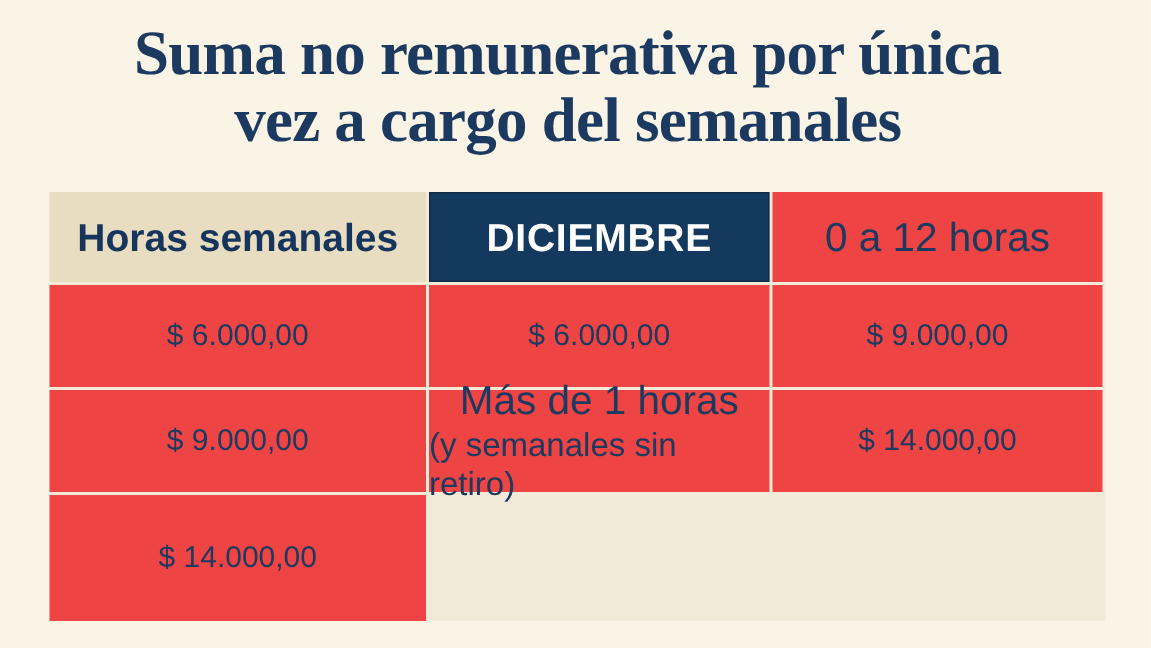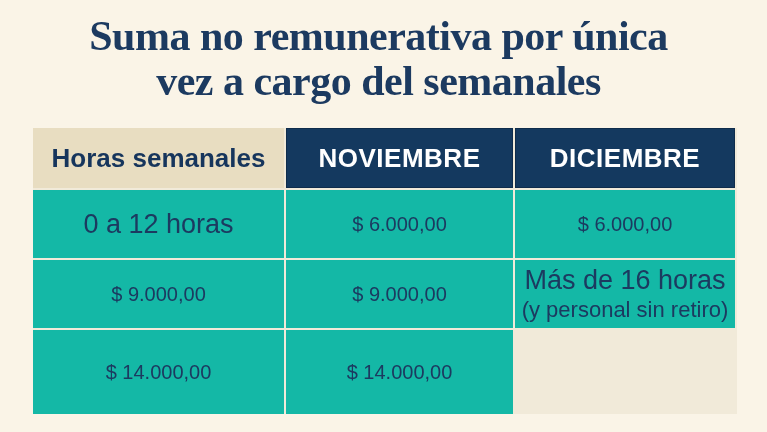--- a/index.html
+++ b/index.html
@@ -28,21 +28,21 @@
     left: 33px;
     top: 128px;
     width: 704px;
     display: grid;
     grid-template-columns: 251px 227px 220px;
     grid-template-rows: 60px 68px 68px 84px;
     gap: 2px;
     background: #f1ead9;
   }
   .cell {
-    background: #14b8a6;
+    background: #ef4444;
     display: flex;
     flex-direction: column;
     align-items: center;
     justify-content: center;
     color: #1c3a60;
   }
   .cell.head-corner {
     background: #e8ddc1;
     font-size: 26px;
     font-weight: 700;
@@ -65,23 +65,20 @@
 <body>
 
 <h1 class="title"><span>Suma no remunerativa por única</span><br><span>vez a cargo del semanales</span></h1>
 
 <div class="tbl">
 
   <div class="cell head-corner">
     <span>Horas semanales</span>
   </div>
   <div class="cell head-month">
-    <span>NOVIEMBRE</span>
-  </div>
-  <div class="cell head-month">
     <span>DICIEMBRE</span>
   </div>
 
   <div class="cell">
     <span class="row-label">0 a 12 horas</span>
 
   </div>
   <div class="cell">
     <span class="amount">$ 6.000,00</span>
   </div>
@@ -90,22 +87,22 @@
   </div>
 
   <div class="cell">
     <span class="amount">$ 9.000,00</span>
   </div>
   <div class="cell">
     <span class="amount">$ 9.000,00</span>
   </div>
 
   <div class="cell">
-    <span class="row-label">Más de 16 horas</span>
-    <span class="row-sublabel">(y personal sin retiro)</span>
+    <span class="row-label">Más de 1 horas</span>
+    <span class="row-sublabel">(y semanales sin retiro)</span>
   </div>
   <div class="cell">
     <span class="amount">$ 14.000,00</span>
   </div>
   <div class="cell">
     <span class="amount">$ 14.000,00</span>
   </div>
 </div>
 
 </body></html>

